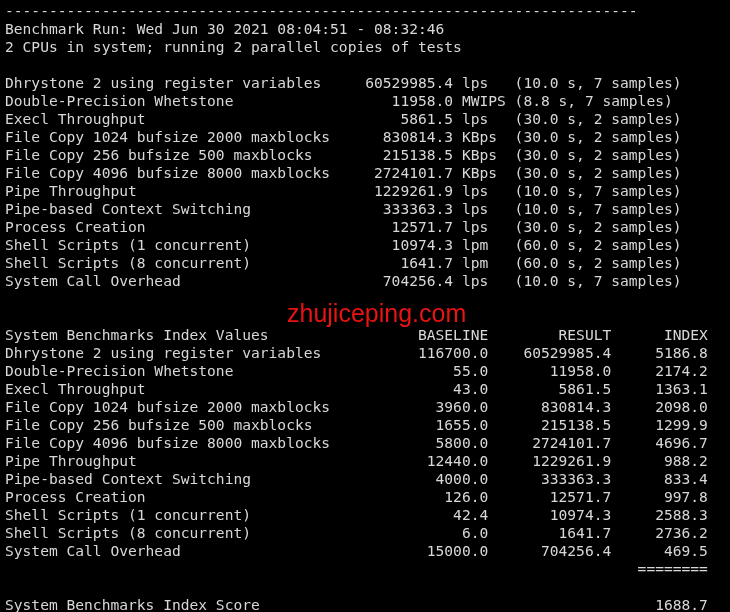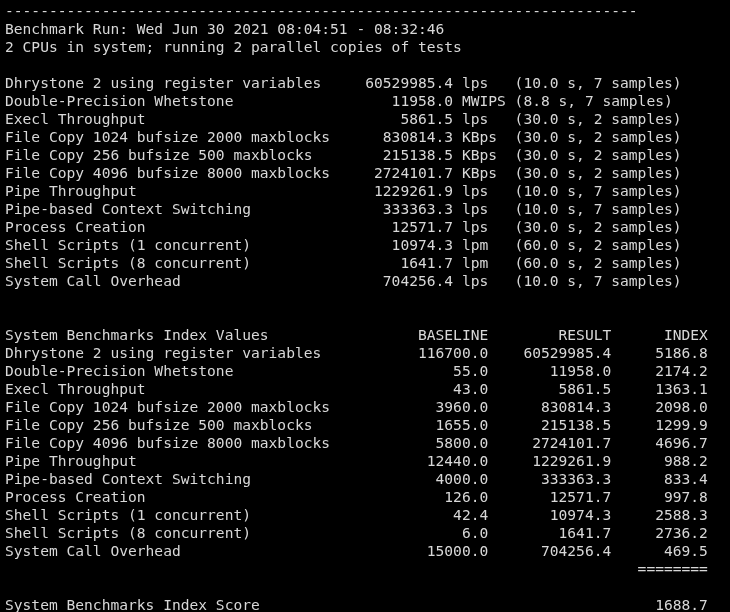--- a/index.html
+++ b/index.html
@@ -84,14 +84,15 @@
 Pipe Throughput                                 12440.0     1229261.9      988.2
 Pipe-based Context Switching                     4000.0      333363.3      833.4
 Process Creation                                  126.0       12571.7      997.8
 Shell Scripts (1 concurrent)                       42.4       10974.3     2588.3
 Shell Scripts (8 concurrent)                        6.0        1641.7     2736.2
 System Call Overhead                            15000.0      704256.4      469.5
                                                                         ========
 
 System Benchmarks Index Score                                             1688.7</pre>
 
+  <div class="watermark">zhujiceping.com</div>
 
 </div>
 
 </body></html>

